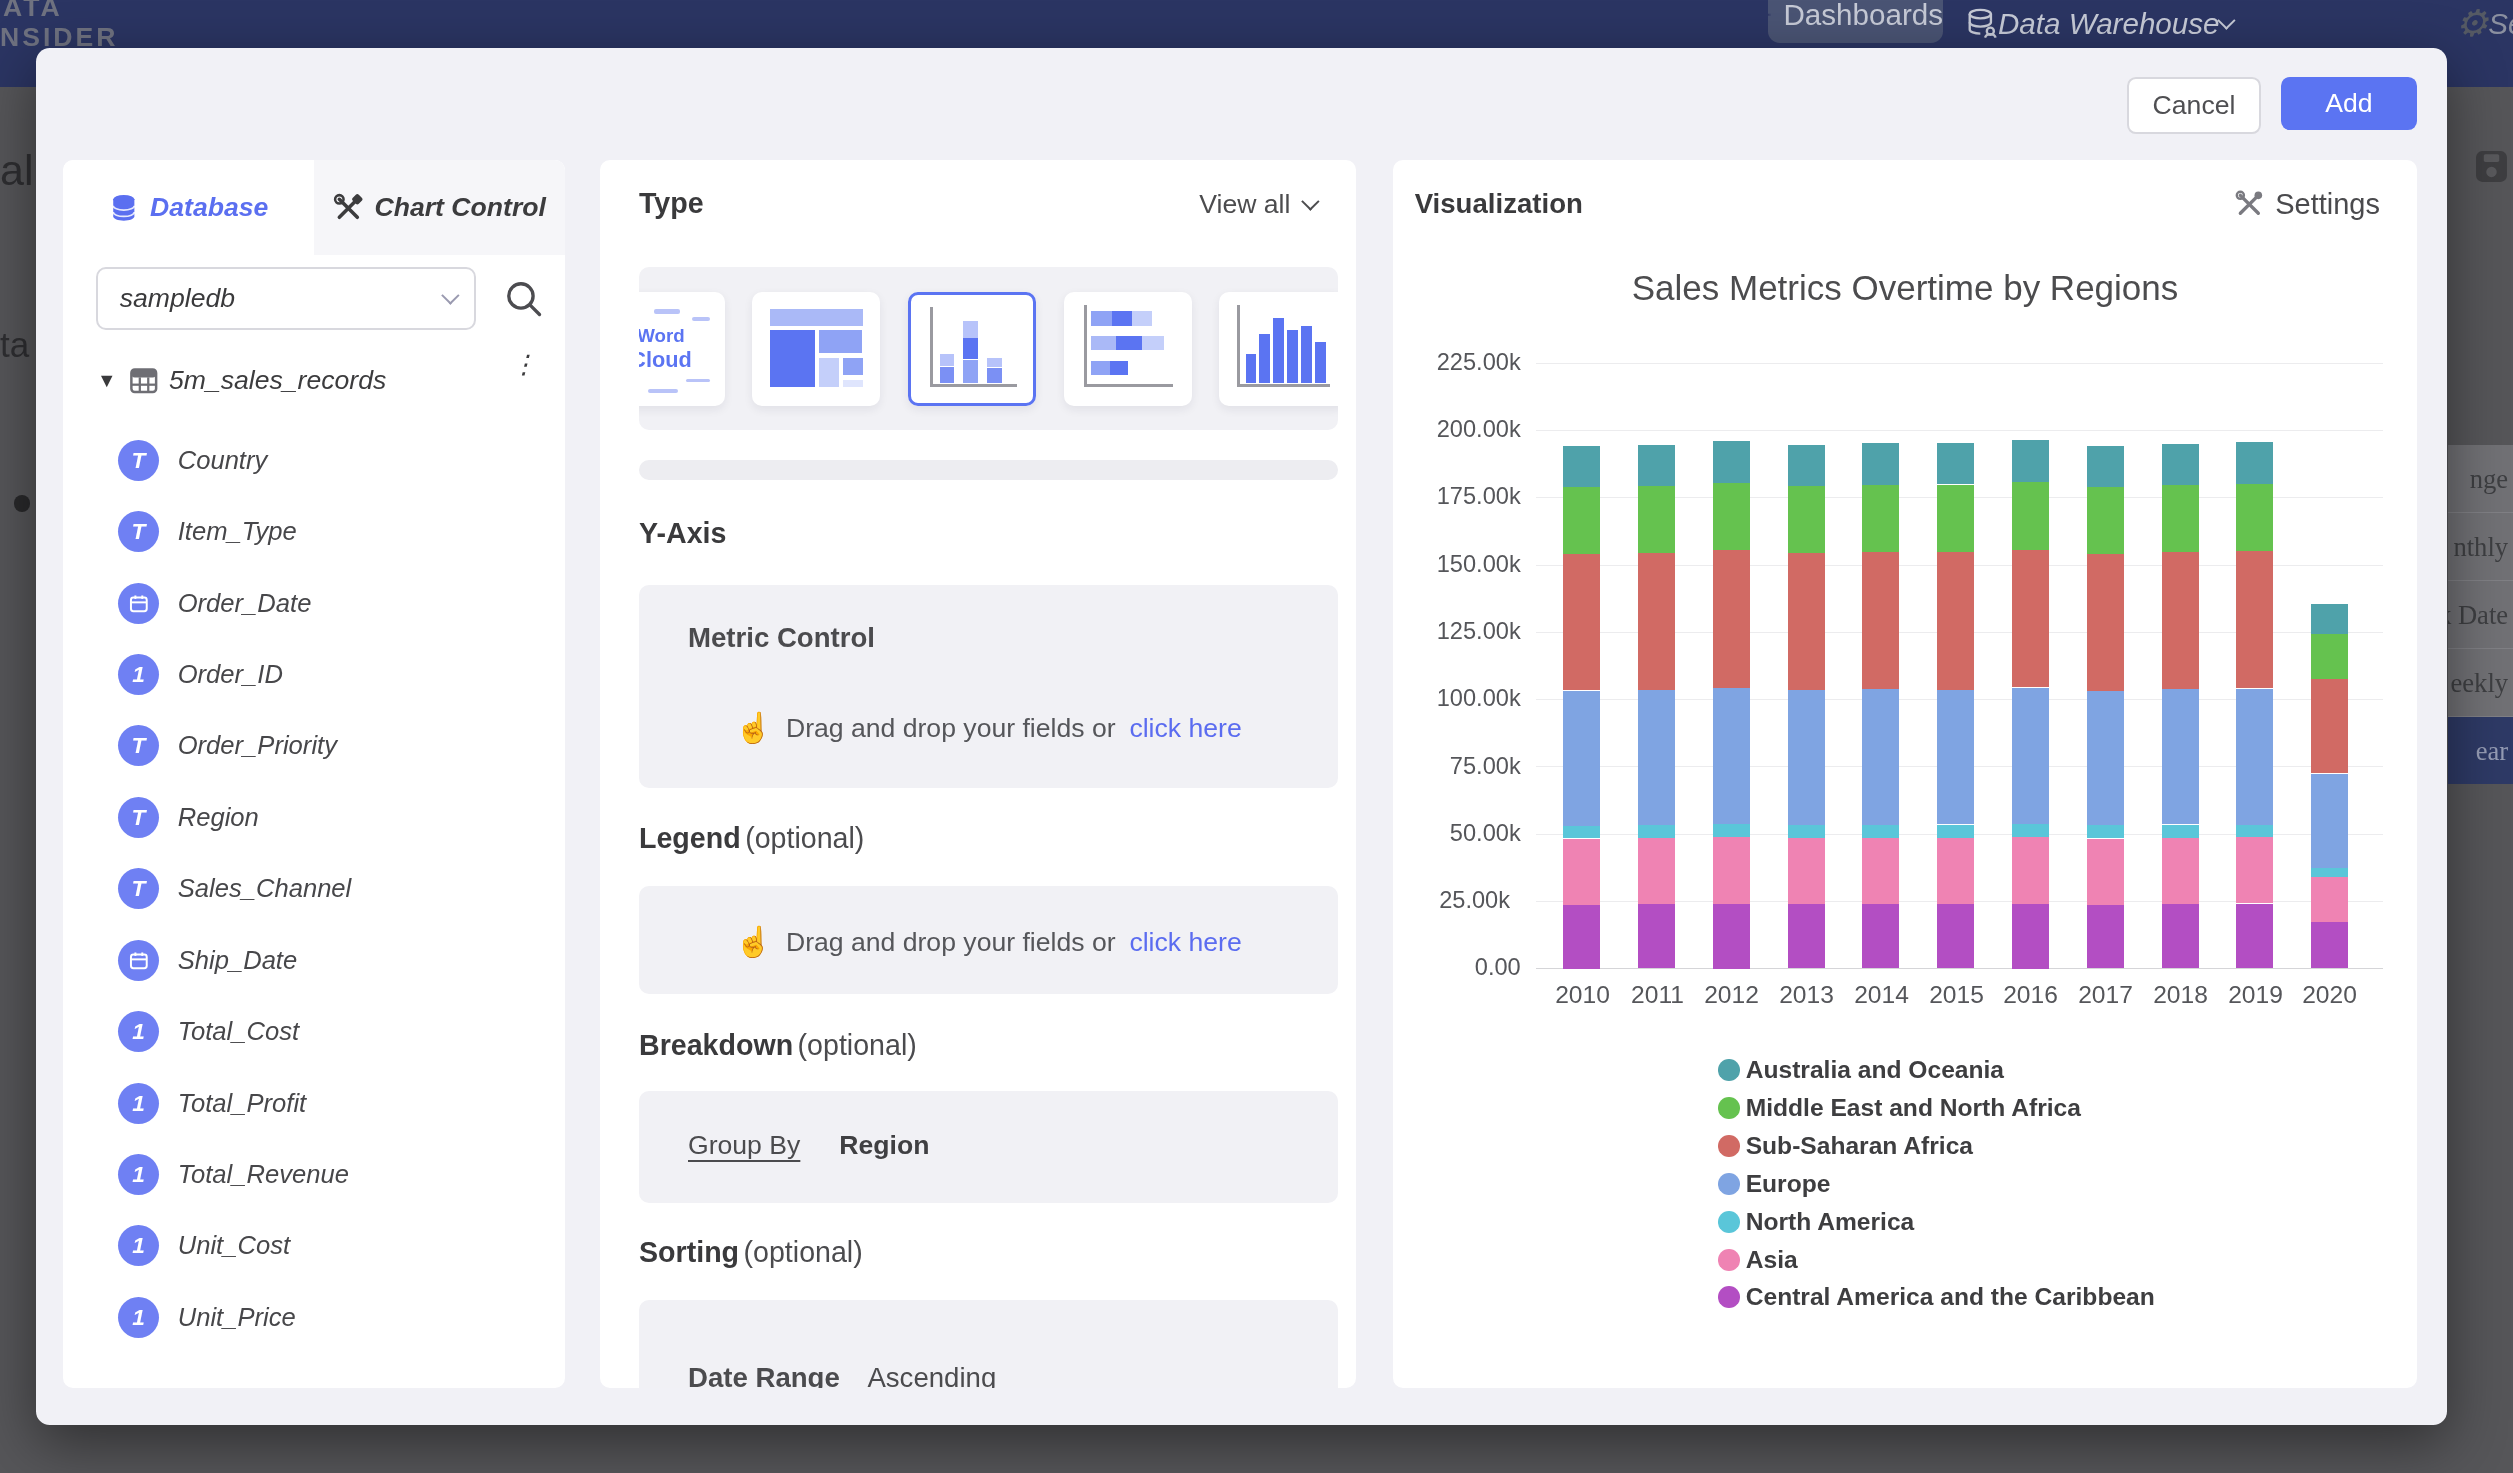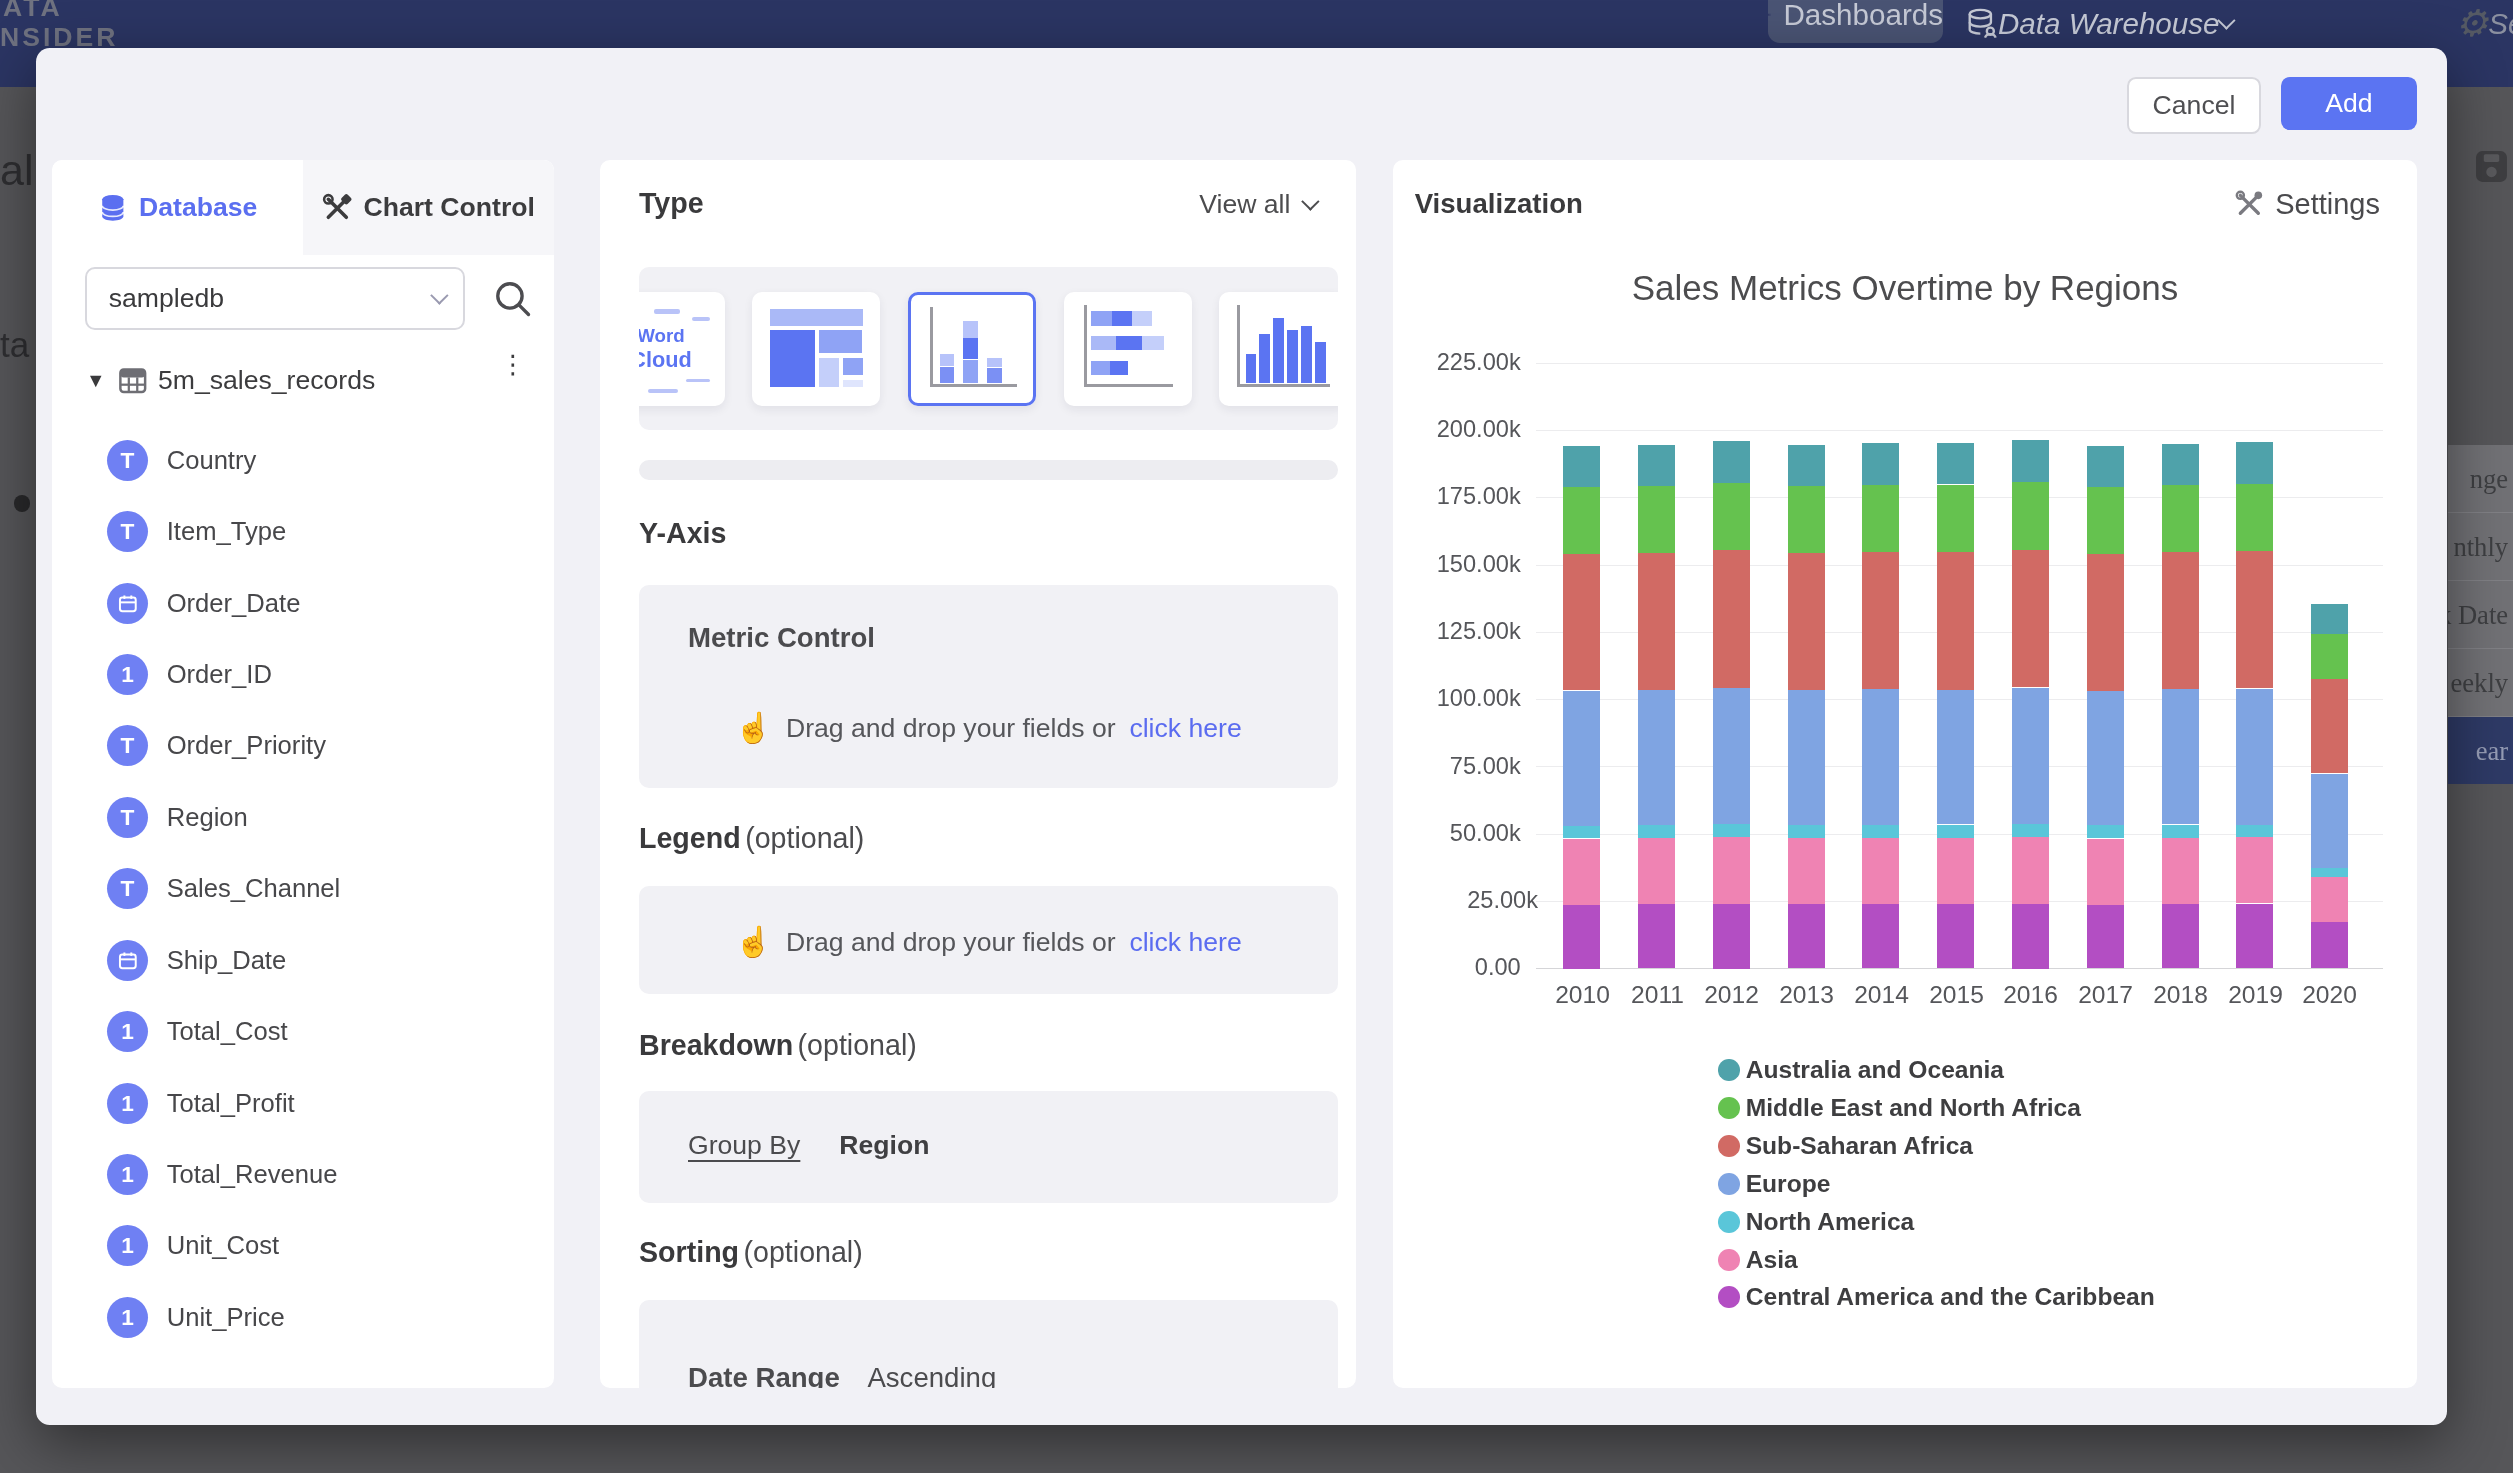--- a/index.html
+++ b/index.html
@@ -24,21 +24,21 @@
   .bgdd-item.sel span{color:#959cb4;}
   
   #modal{left:36px;top:48px;width:2411px;height:1377px;background:#f1f1f6;border-radius:13.8px;
          box-shadow:0 17.7px 59px rgba(0,0,0,.45);}
   #modal-title{left:32.5px;top:20.7px;font-size:39px;font-weight:500;color:#3d3d3f;}
   .btn{display:flex;align-items:center;justify-content:center;font-size:26.6px;border-radius:8.9px;cursor:pointer;}
   #btn-cancel{left:2091px;top:28.6px;width:130px;height:53px;background:#fff;border:2px solid #d8d8de;color:#4f4f52;}
   #btn-add{left:2245px;top:28.6px;width:136px;height:53px;background:#5b74f2;color:#fff;}
   .panel{background:#fff;border-radius:9.9px;top:112px;height:1228px;overflow:hidden;}
   
-  #left-panel{left:16px;width:502px;}
+  #left-panel{left:27px;width:502px;font-style:italic;}
   .tab{display:flex;align-items:center;justify-content:center;gap:11.8px;height:95px;
        font-size:26.6px;font-weight:700;cursor:pointer;}
   #tab-db{left:0;top:0;width:251px;color:#5b6ff0;background:#fff;border-top-left-radius:9.9px;}
   #tab-cc{left:251px;top:0;width:251px;color:#3c3c3e;background:#f6f6f9;border-top-right-radius:9.9px;}
   #db-select{left:33px;top:107px;width:380px;height:63px;background:#fff;border:2px solid #d8d8de;
              border-radius:9.9px;display:flex;align-items:center;color:#3a3a3c;font-size:26.6px;
              padding:0 17.7px 0 21.7px;box-sizing:border-box;justify-content:space-between;cursor:pointer;}
   #tree-row{left:0;top:195px;width:502px;height:55px;}
   #tree-caret{left:34px;top:13.8px;font-size:19.7px;color:#3a3a3c;cursor:pointer;}
   #tree-label{left:106px;top:9.9px;font-size:26.6px;font-weight:500;color:#3c3c3e;}
@@ -392,21 +392,21 @@
           <circle cx="23" cy="6" r="3.6" fill="#7a7a80"></circle>
           <circle cx="6" cy="6" r="3.4" fill="none" stroke="#7a7a80" stroke-width="2.2"></circle>
         </svg>
         <span>Settings</span>
       </div>
       <div id="chart-title" class="abs">Sales Metrics Overtime by Regions</div>
       <div id="chart-area">
           <div class="gridline base" style="left: 143px; width: 847px; top: 808px;"></div>
           <div class="ytick" style="left: 19.7px; top: 794px;">0.00</div>
           <div class="gridline" style="left: 143px; width: 847px; top: 741px;"></div>
-          <div class="ytick" style="left: 37px; top: 727px;">25.00k</div>
+          <div class="ytick" style="left: 9px; top: 727px;">25.00k</div>
           <div class="gridline" style="left: 143px; width: 847px; top: 674px;"></div>
           <div class="ytick" style="left: 19.7px; top: 660px;">50.00k</div>
           <div class="gridline" style="left: 143px; width: 847px; top: 606px;"></div>
           <div class="ytick" style="left: 19.7px; top: 593px;">75.00k</div>
           <div class="gridline" style="left: 143px; width: 847px; top: 539px;"></div>
           <div class="ytick" style="left: 19.7px; top: 525px;">100.00k</div>
           <div class="gridline" style="left: 143px; width: 847px; top: 472px;"></div>
           <div class="ytick" style="left: 19.7px; top: 458px;">125.00k</div>
           <div class="gridline" style="left: 143px; width: 847px; top: 405px;"></div>
           <div class="ytick" style="left: 19.7px; top: 391px;">150.00k</div>

